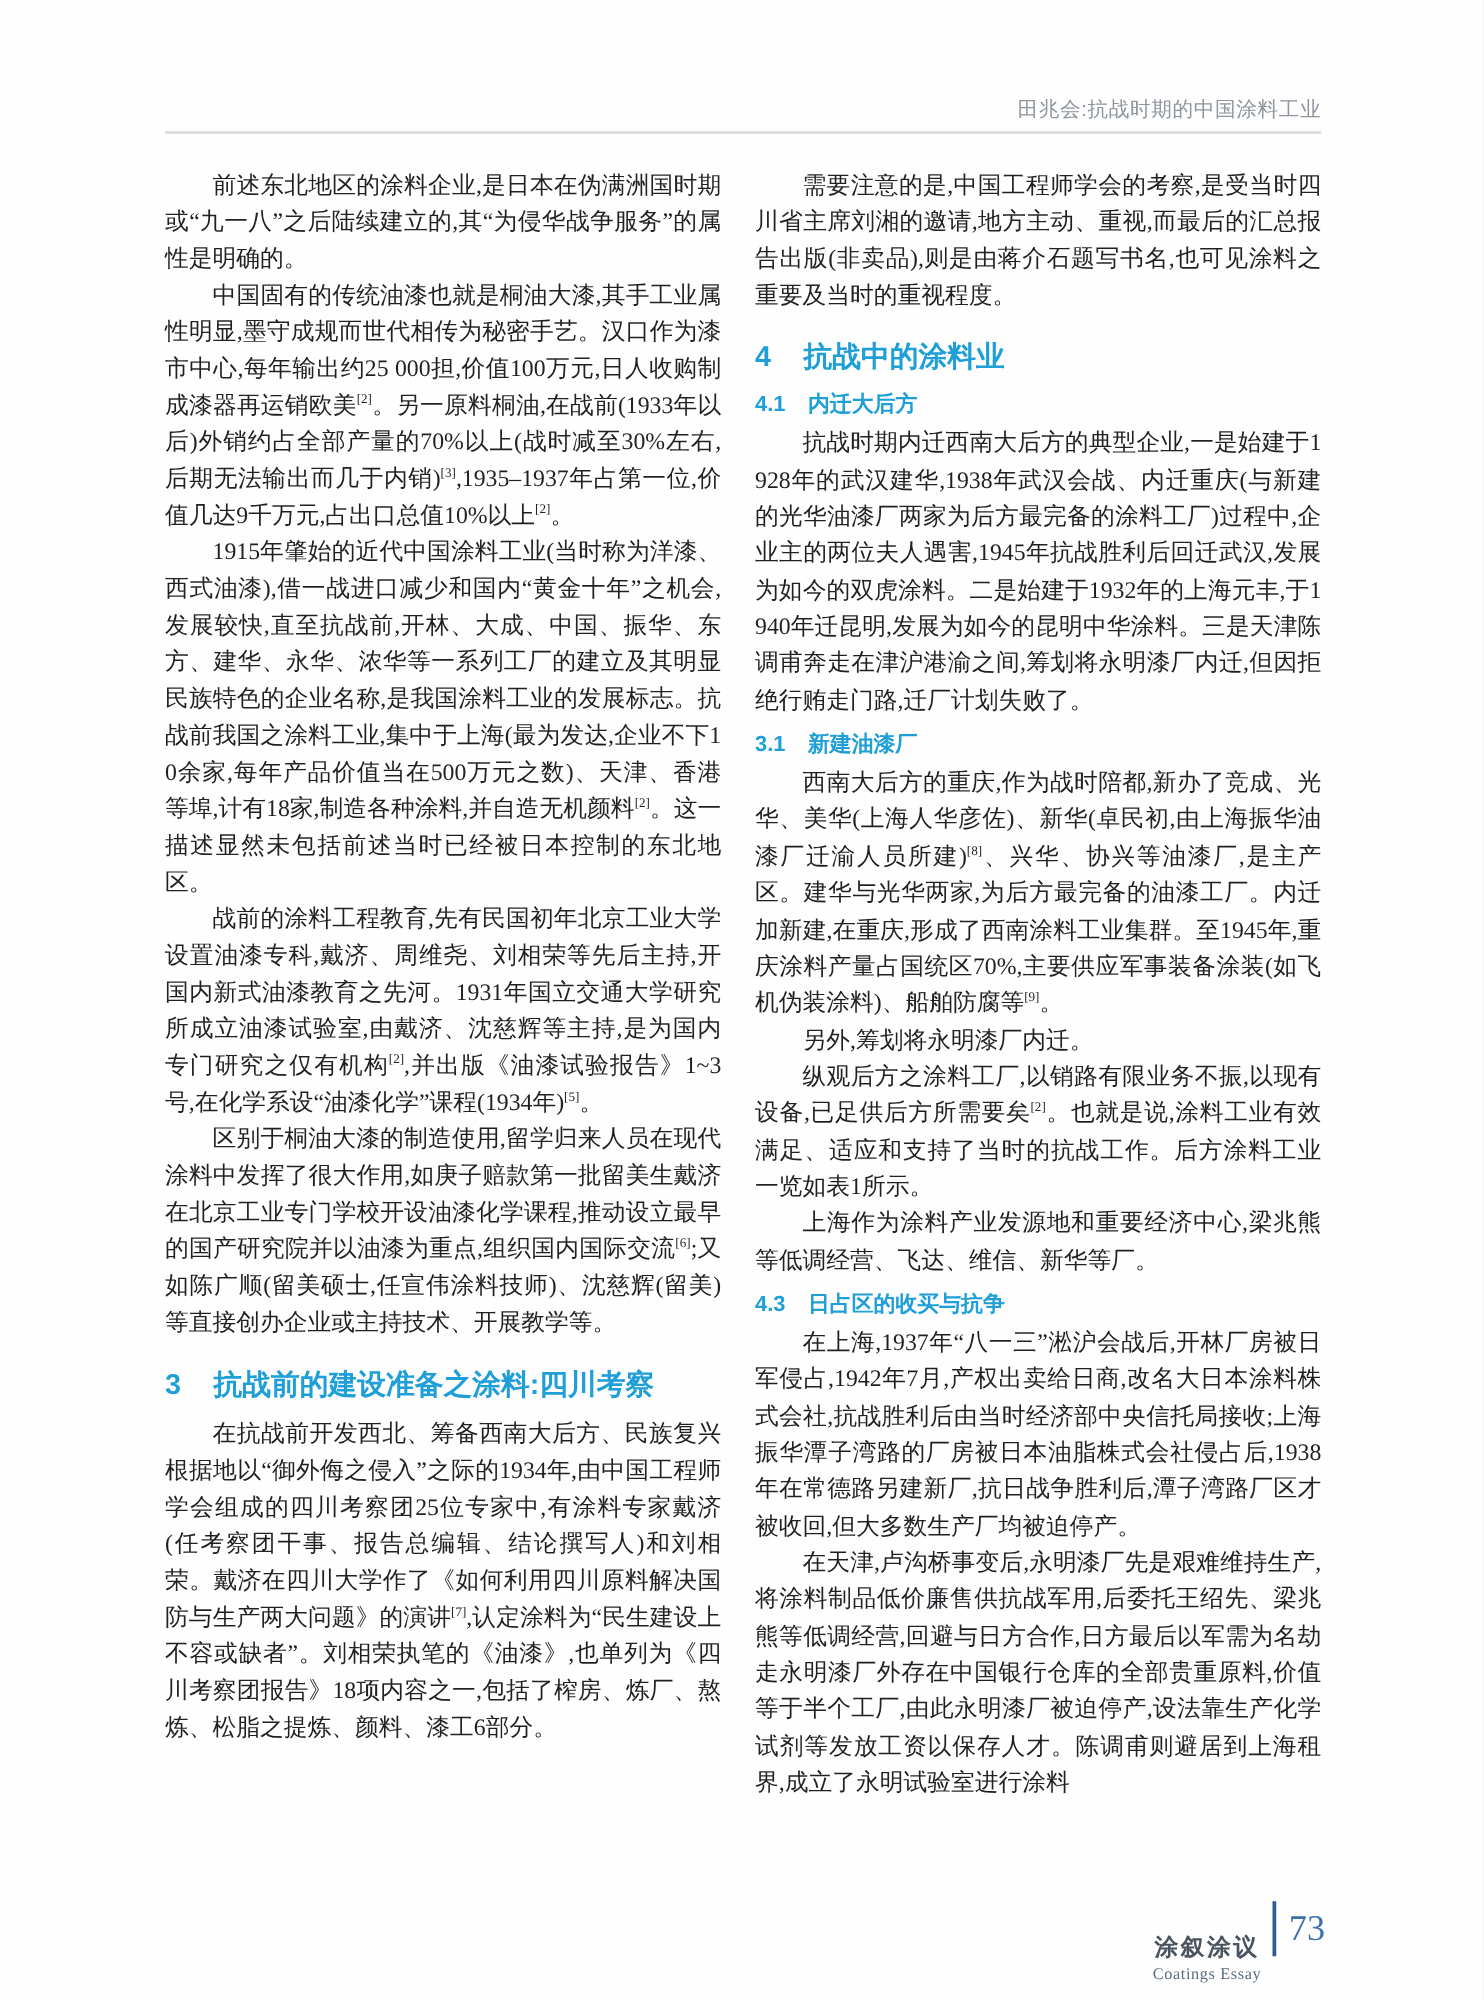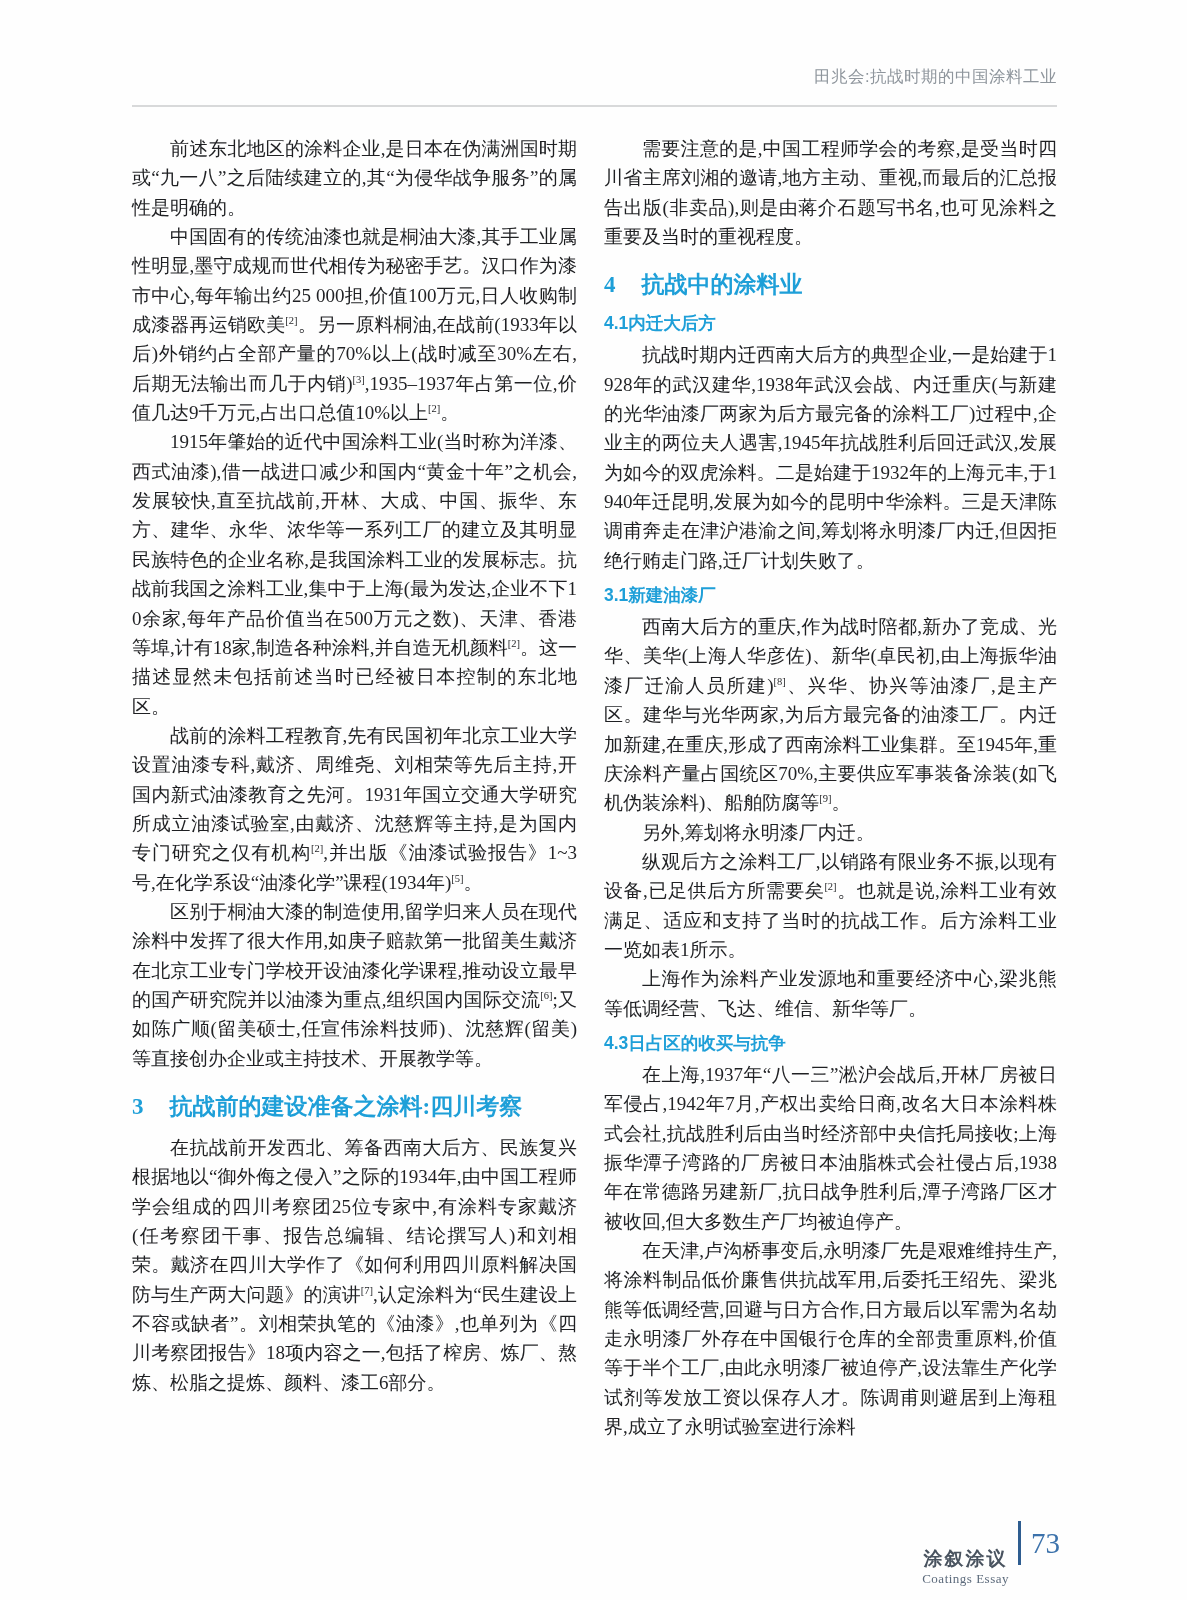--- a/index.html
+++ b/index.html
@@ -17,21 +17,21 @@
   .page{
     position:relative;
     width:1187px;height:1600px;
     margin:0 auto;
     background:var(--page-bg);
     font-family:"Liberation Serif","DejaVu Serif",serif;
     color:var(--body-text);
     overflow:hidden;
   }
   .running-header{
-    position:absolute;top:66px;left:132px;width:925px;
+    position:absolute;top:78px;left:132px;width:925px;
     text-align:right;
     font-family:"Liberation Sans","DejaVu Sans",sans-serif;
     font-size:16.5px;line-height:20px;
     color:var(--header-gray);
     letter-spacing:0.5px;
   }
   .header-rule{
     position:absolute;top:105px;left:132px;width:925px;height:2px;
     background:var(--rule-gray);
   }
@@ -42,35 +42,35 @@
     color:var(--body-text);
   }
   .col-left{left:132px;width:445px;}
   .col-right{left:604px;width:453px;}
   p.para{margin:0;text-indent:2em;word-break:break-all;}
   sup.cite{
     font-size:10.5px;line-height:0;vertical-align:super;
     letter-spacing:0;
   }
   .sec-h1{
-    font-family:Liberation Serif, serif;
+    font-family:Liberation Sans, sans-serif;
     font-weight:700;font-size:23px;line-height:30px;
     color:var(--heading-blue);
     margin:19px 0 11px 0;
     text-align:left;
   }
   .sec-h1 .h-num{margin-right:26px;}
   .sec-h2{
     font-family:"Liberation Sans","DejaVu Sans",sans-serif;
     font-weight:700;font-size:17.5px;line-height:24px;
     color:var(--heading-blue);
     margin:8px 0 5px 0;
     text-align:left;
   }
-  .sec-h2 .h-num{}
+  .sec-h2 .h-num{margin-right:18px;}
   .footer{
     position:absolute;top:1499px;right:127px;
     display:flex;align-items:center;
   }
   .footer-titles{display:flex;flex-direction:column;align-items:center;margin-right:9px;}
   .footer-cn{
     font-family:"Liberation Sans","DejaVu Sans",sans-serif;
     font-weight:700;font-size:19px;line-height:24px;
     color:var(--footer-dark);letter-spacing:2px;margin-top:48px;
   }

